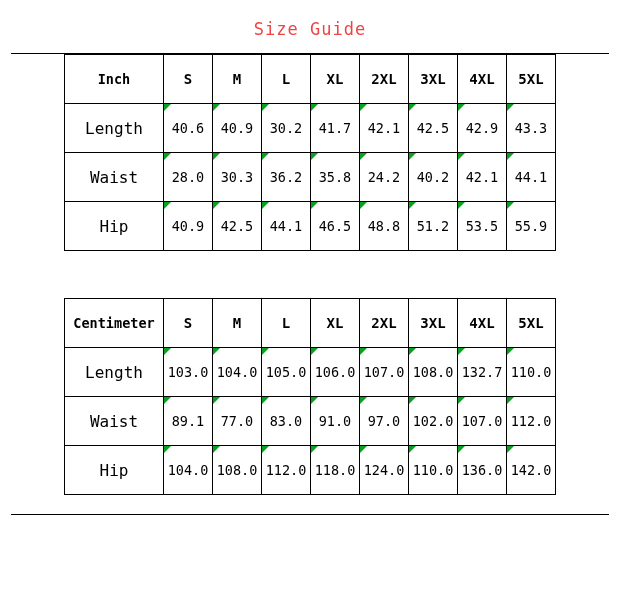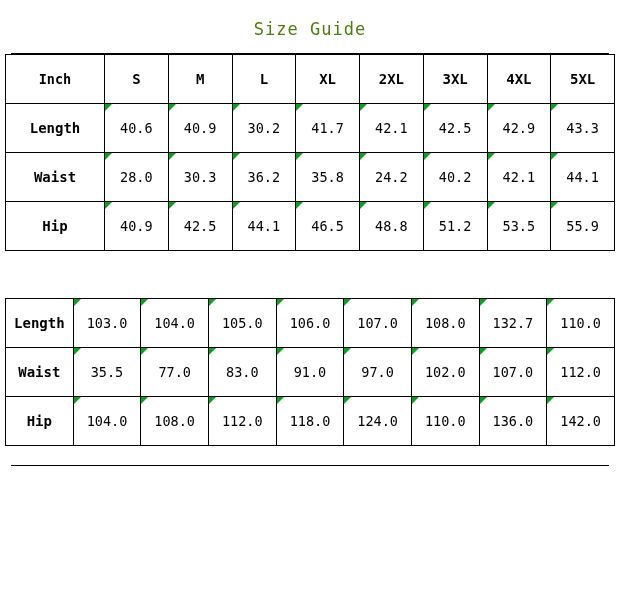--- a/index.html
+++ b/index.html
@@ -19,25 +19,25 @@
     width: 620px;
     height: 596px;
     box-sizing: border-box;
   }
   .title {
     text-align: center;
     font-size: 17px;
     letter-spacing: 1px;
     padding-top: 19px;
     padding-bottom: 14px;
-    color: #4d7c0f;
+    color: #ef4444;
   }
   table.size-table {
     border-collapse: collapse;
-    width: 610px;
+    width: 492px;
     margin: 0 auto;
     table-layout: fixed;
   }
   table.size-table td {
     border: 1px solid #000;
     height: 48px;
     text-align: center;
     vertical-align: middle;
     font-size: 13.5px;
     position: relative;
@@ -47,22 +47,22 @@
   table.size-table td.corner {
     width: 98px;
     font-weight: bold;
     font-size: 13.5px;
   }
   table.size-table td.hdr {
     font-weight: bold;
     font-size: 14px;
   }
   table.size-table td.rowlabel {
-    font-weight: bold;
-    font-size: 14px;
+    font-weight: normal;
+    font-size: 16px;
   }
   
   table.size-table td.val::before {
     content: "";
     position: absolute;
     top: 0;
     left: 0;
     width: 0;
     height: 0;
     border-top: 7px solid #0aa11e;
@@ -144,33 +144,44 @@
         <td class="val">55.9</td>
       </tr>
     </tbody>
   </table>
 
   <div class="gap"></div>
 
   <table class="size-table">
     <tbody>
       <tr>
+        <td class="corner">Centimeter</td>
+        <td class="hdr">S</td>
+        <td class="hdr">M</td>
+        <td class="hdr">L</td>
+        <td class="hdr">XL</td>
+        <td class="hdr">2XL</td>
+        <td class="hdr">3XL</td>
+        <td class="hdr">4XL</td>
+        <td class="hdr">5XL</td>
+      </tr>
+      <tr>
         <td class="rowlabel">Length</td>
         <td class="val">103.0</td>
         <td class="val">104.0</td>
         <td class="val">105.0</td>
         <td class="val">106.0</td>
         <td class="val">107.0</td>
         <td class="val">108.0</td>
         <td class="val">132.7</td>
         <td class="val">110.0</td>
       </tr>
       <tr>
         <td class="rowlabel">Waist</td>
-        <td class="val">35.5</td>
+        <td class="val">89.1</td>
         <td class="val">77.0</td>
         <td class="val">83.0</td>
         <td class="val">91.0</td>
         <td class="val">97.0</td>
         <td class="val">102.0</td>
         <td class="val">107.0</td>
         <td class="val">112.0</td>
       </tr>
       <tr>
         <td class="rowlabel">Hip</td>

